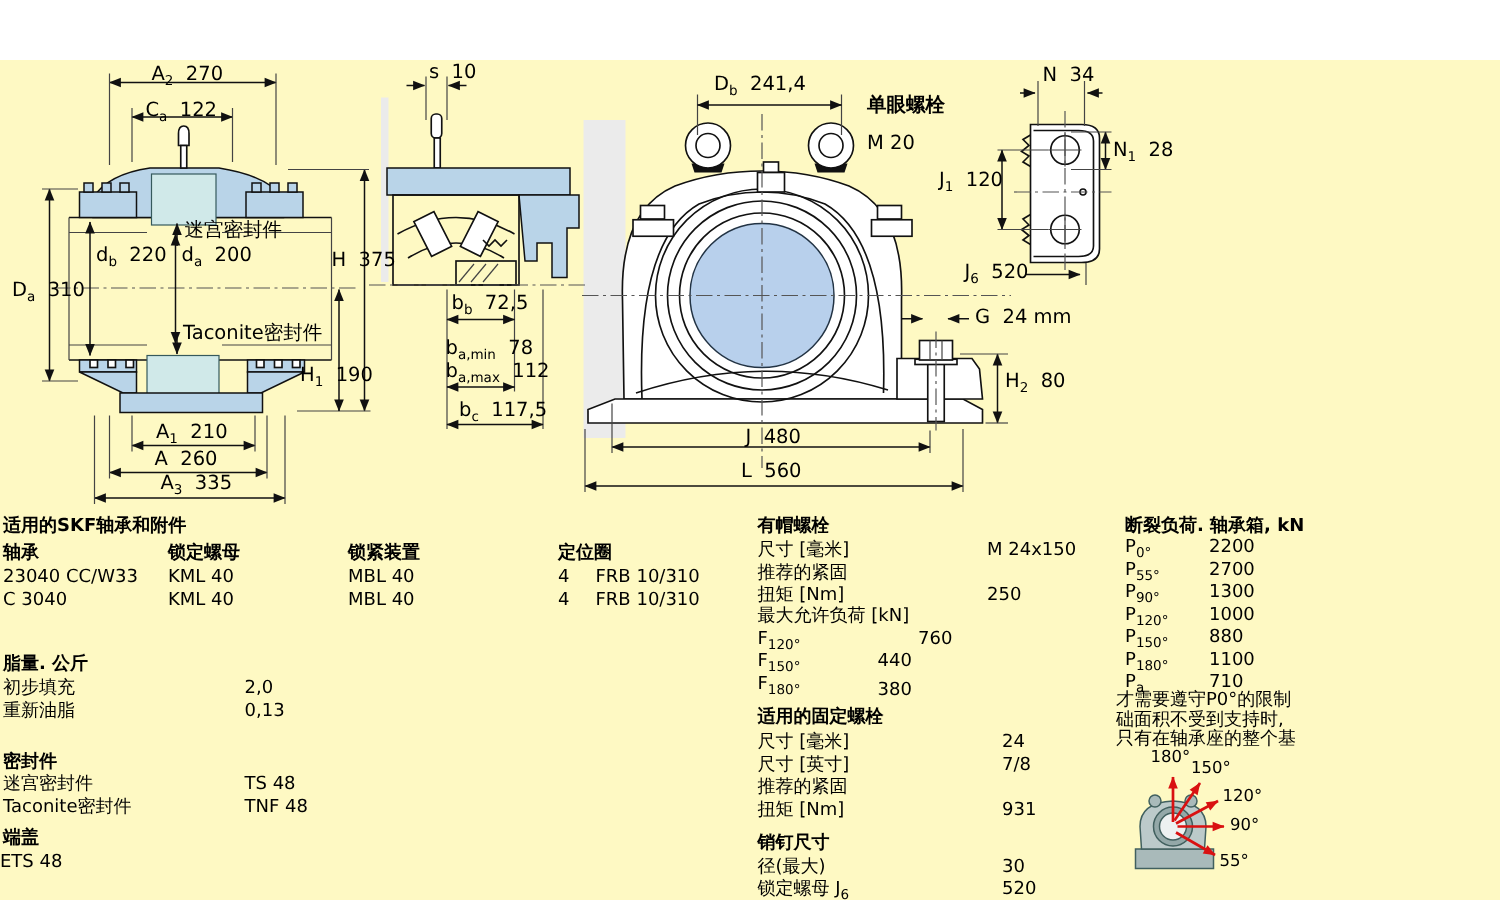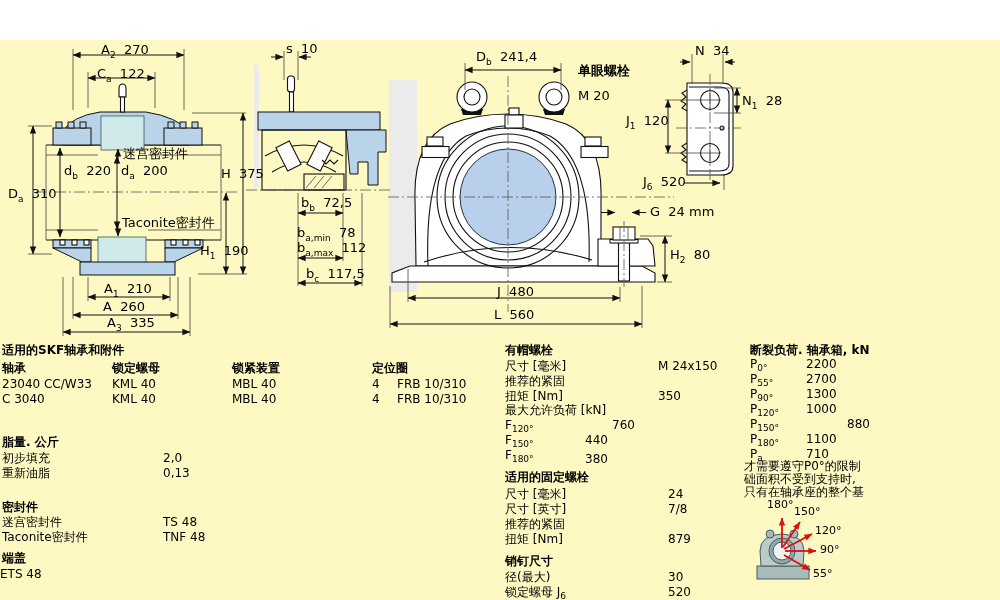--- a/index.html
+++ b/index.html
@@ -299,55 +299,55 @@
 <span class="ln" style="left:163px;top:490px">TNF 48</span>
 
 <span class="ln bold" style="left:2px;top:511px">端盖</span>
 <span class="ln" style="left:0px;top:527px">ETS 48</span>
 
 <span class="ln bold" style="left:505px;top:303px">有帽螺栓</span>
 <span class="ln" style="left:505px;top:319px">尺寸 [毫米]</span>
 <span class="ln" style="left:658px;top:319px">M 24x150</span>
 <span class="ln" style="left:505px;top:334px">推荐的紧固</span>
 <span class="ln" style="left:505px;top:349px">扭矩 [Nm]</span>
-<span class="ln" style="left:658px;top:349px">350</span>
+<span class="ln" style="left:658px;top:349px">250</span>
 <span class="ln" style="left:505px;top:363px">最大允许负荷 [kN]</span>
 <span class="ln" style="left:505px;top:378px"><span>F</span><sub>120°</sub></span>
 <span class="ln" style="left:612px;top:378px">760</span>
 <span class="ln" style="left:505px;top:393px"><span>F</span><sub>150°</sub></span>
 <span class="ln" style="left:585px;top:393px">440</span>
 <span class="ln" style="left:505px;top:408px"><span>F</span><sub>180°</sub></span>
 <span class="ln" style="left:585px;top:412px">380</span>
 
 <span class="ln bold" style="left:505px;top:430px">适用的固定螺栓</span>
 <span class="ln" style="left:505px;top:447px">尺寸 [毫米]</span>
 <span class="ln" style="left:668px;top:447px">24</span>
 <span class="ln" style="left:505px;top:462px">尺寸 [英寸]</span>
 <span class="ln" style="left:668px;top:462px">7/8</span>
 <span class="ln" style="left:505px;top:477px">推荐的紧固</span>
 <span class="ln" style="left:505px;top:492px">扭矩 [Nm]</span>
-<span class="ln" style="left:668px;top:492px">879</span>
+<span class="ln" style="left:668px;top:492px">931</span>
 
 <span class="ln bold" style="left:505px;top:514px">销钉尺寸</span>
 <span class="ln" style="left:505px;top:530px">径(最大)</span>
 <span class="ln" style="left:668px;top:530px">30</span>
 <span class="ln" style="left:505px;top:545px"><span>锁定螺母 J</span><sub>6</sub></span>
 <span class="ln" style="left:668px;top:545px">520</span>
 
 <span class="ln bold" style="left:750px;top:303px">断裂负荷. 轴承箱, kN</span>
 <span class="ln" style="left:750px;top:317px"><span>P</span><sub>0°</sub></span>
 <span class="ln" style="left:806px;top:317px">2200</span>
 <span class="ln" style="left:750px;top:332px"><span>P</span><sub>55°</sub></span>
 <span class="ln" style="left:806px;top:332px">2700</span>
 <span class="ln" style="left:750px;top:347px"><span>P</span><sub>90°</sub></span>
 <span class="ln" style="left:806px;top:347px">1300</span>
 <span class="ln" style="left:750px;top:362px"><span>P</span><sub>120°</sub></span>
 <span class="ln" style="left:806px;top:362px">1000</span>
 <span class="ln" style="left:750px;top:377px"><span>P</span><sub>150°</sub></span>
-<span class="ln" style="left:847px;top:377px">880</span>
+<span class="ln" style="left:806px;top:377px">880</span>
 <span class="ln" style="left:750px;top:392px"><span>P</span><sub>180°</sub></span>
 <span class="ln" style="left:806px;top:392px">1100</span>
 <span class="ln" style="left:750px;top:407px"><span>P</span><sub>a</sub></span>
 <span class="ln" style="left:806px;top:407px">710</span>
 <span class="ln" style="left:744px;top:419px">才需要遵守P0°的限制</span>
 <span class="ln" style="left:744px;top:432px">础面积不受到支持时,</span>
 <span class="ln" style="left:744px;top:445px">只有在轴承座的整个基</span>
 
 <span class="ln sm" style="left:767px;top:458px">180°</span>
 <span class="ln sm" style="left:794px;top:465px">150°</span>

